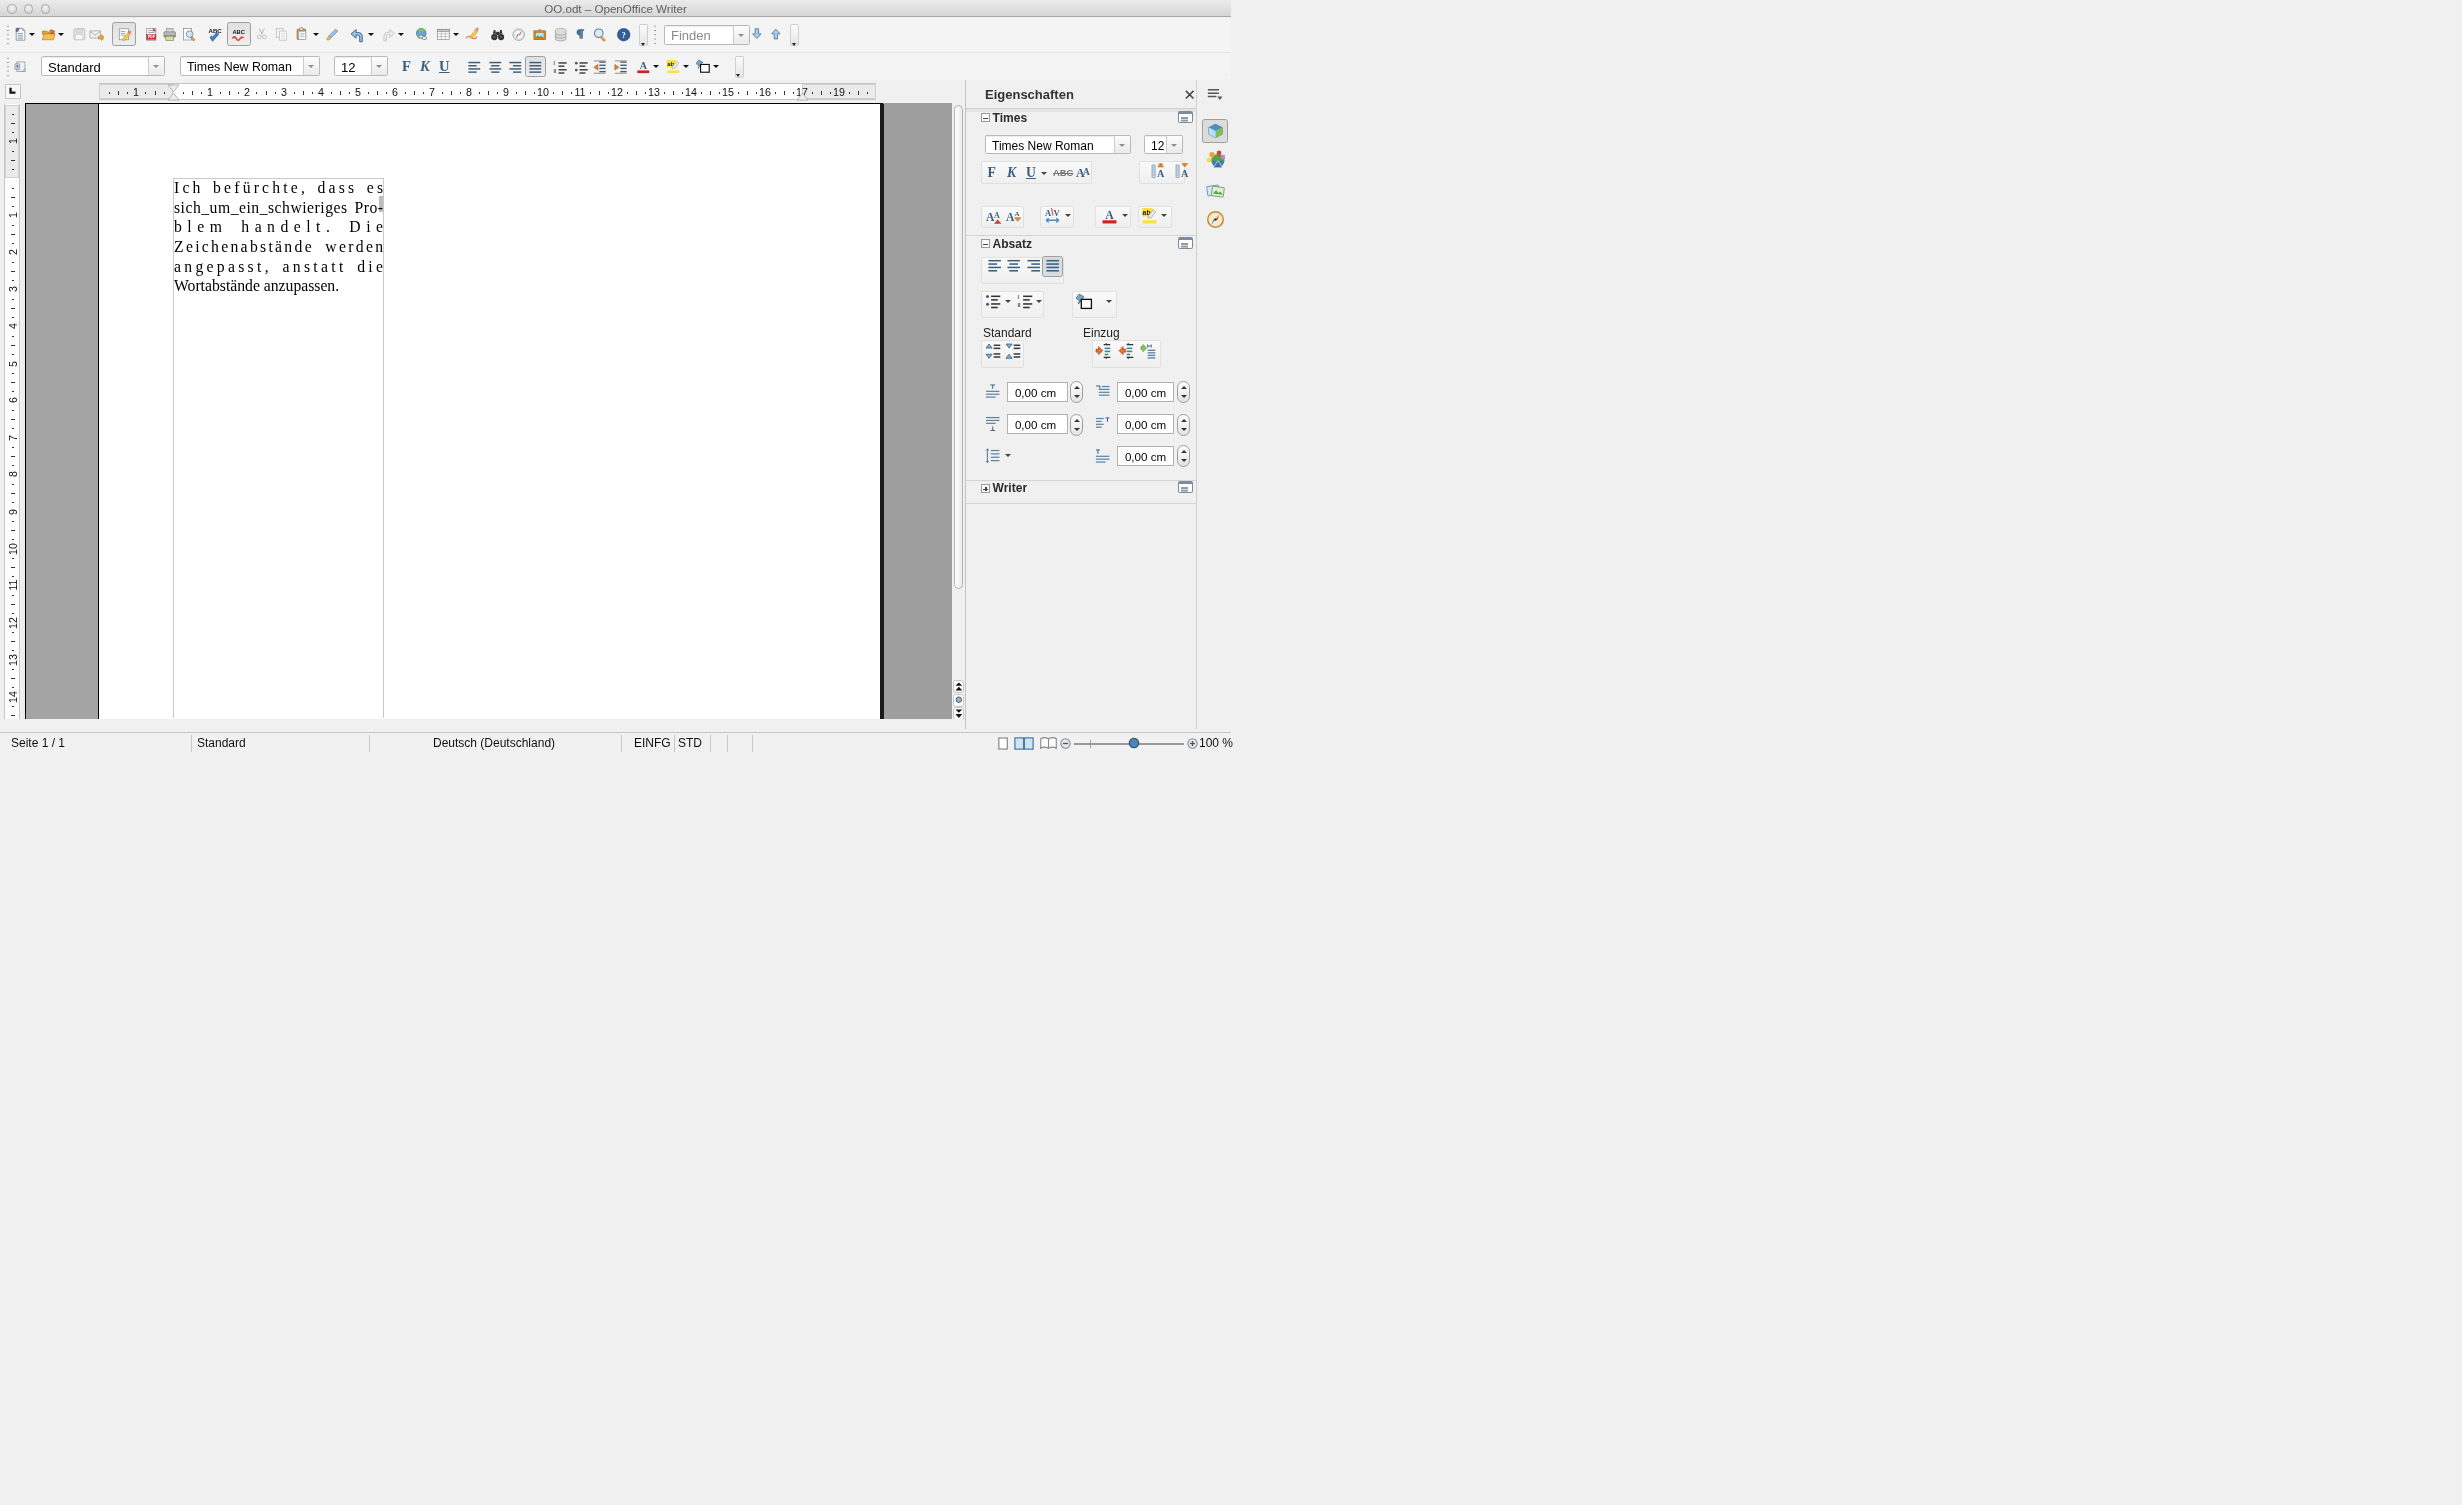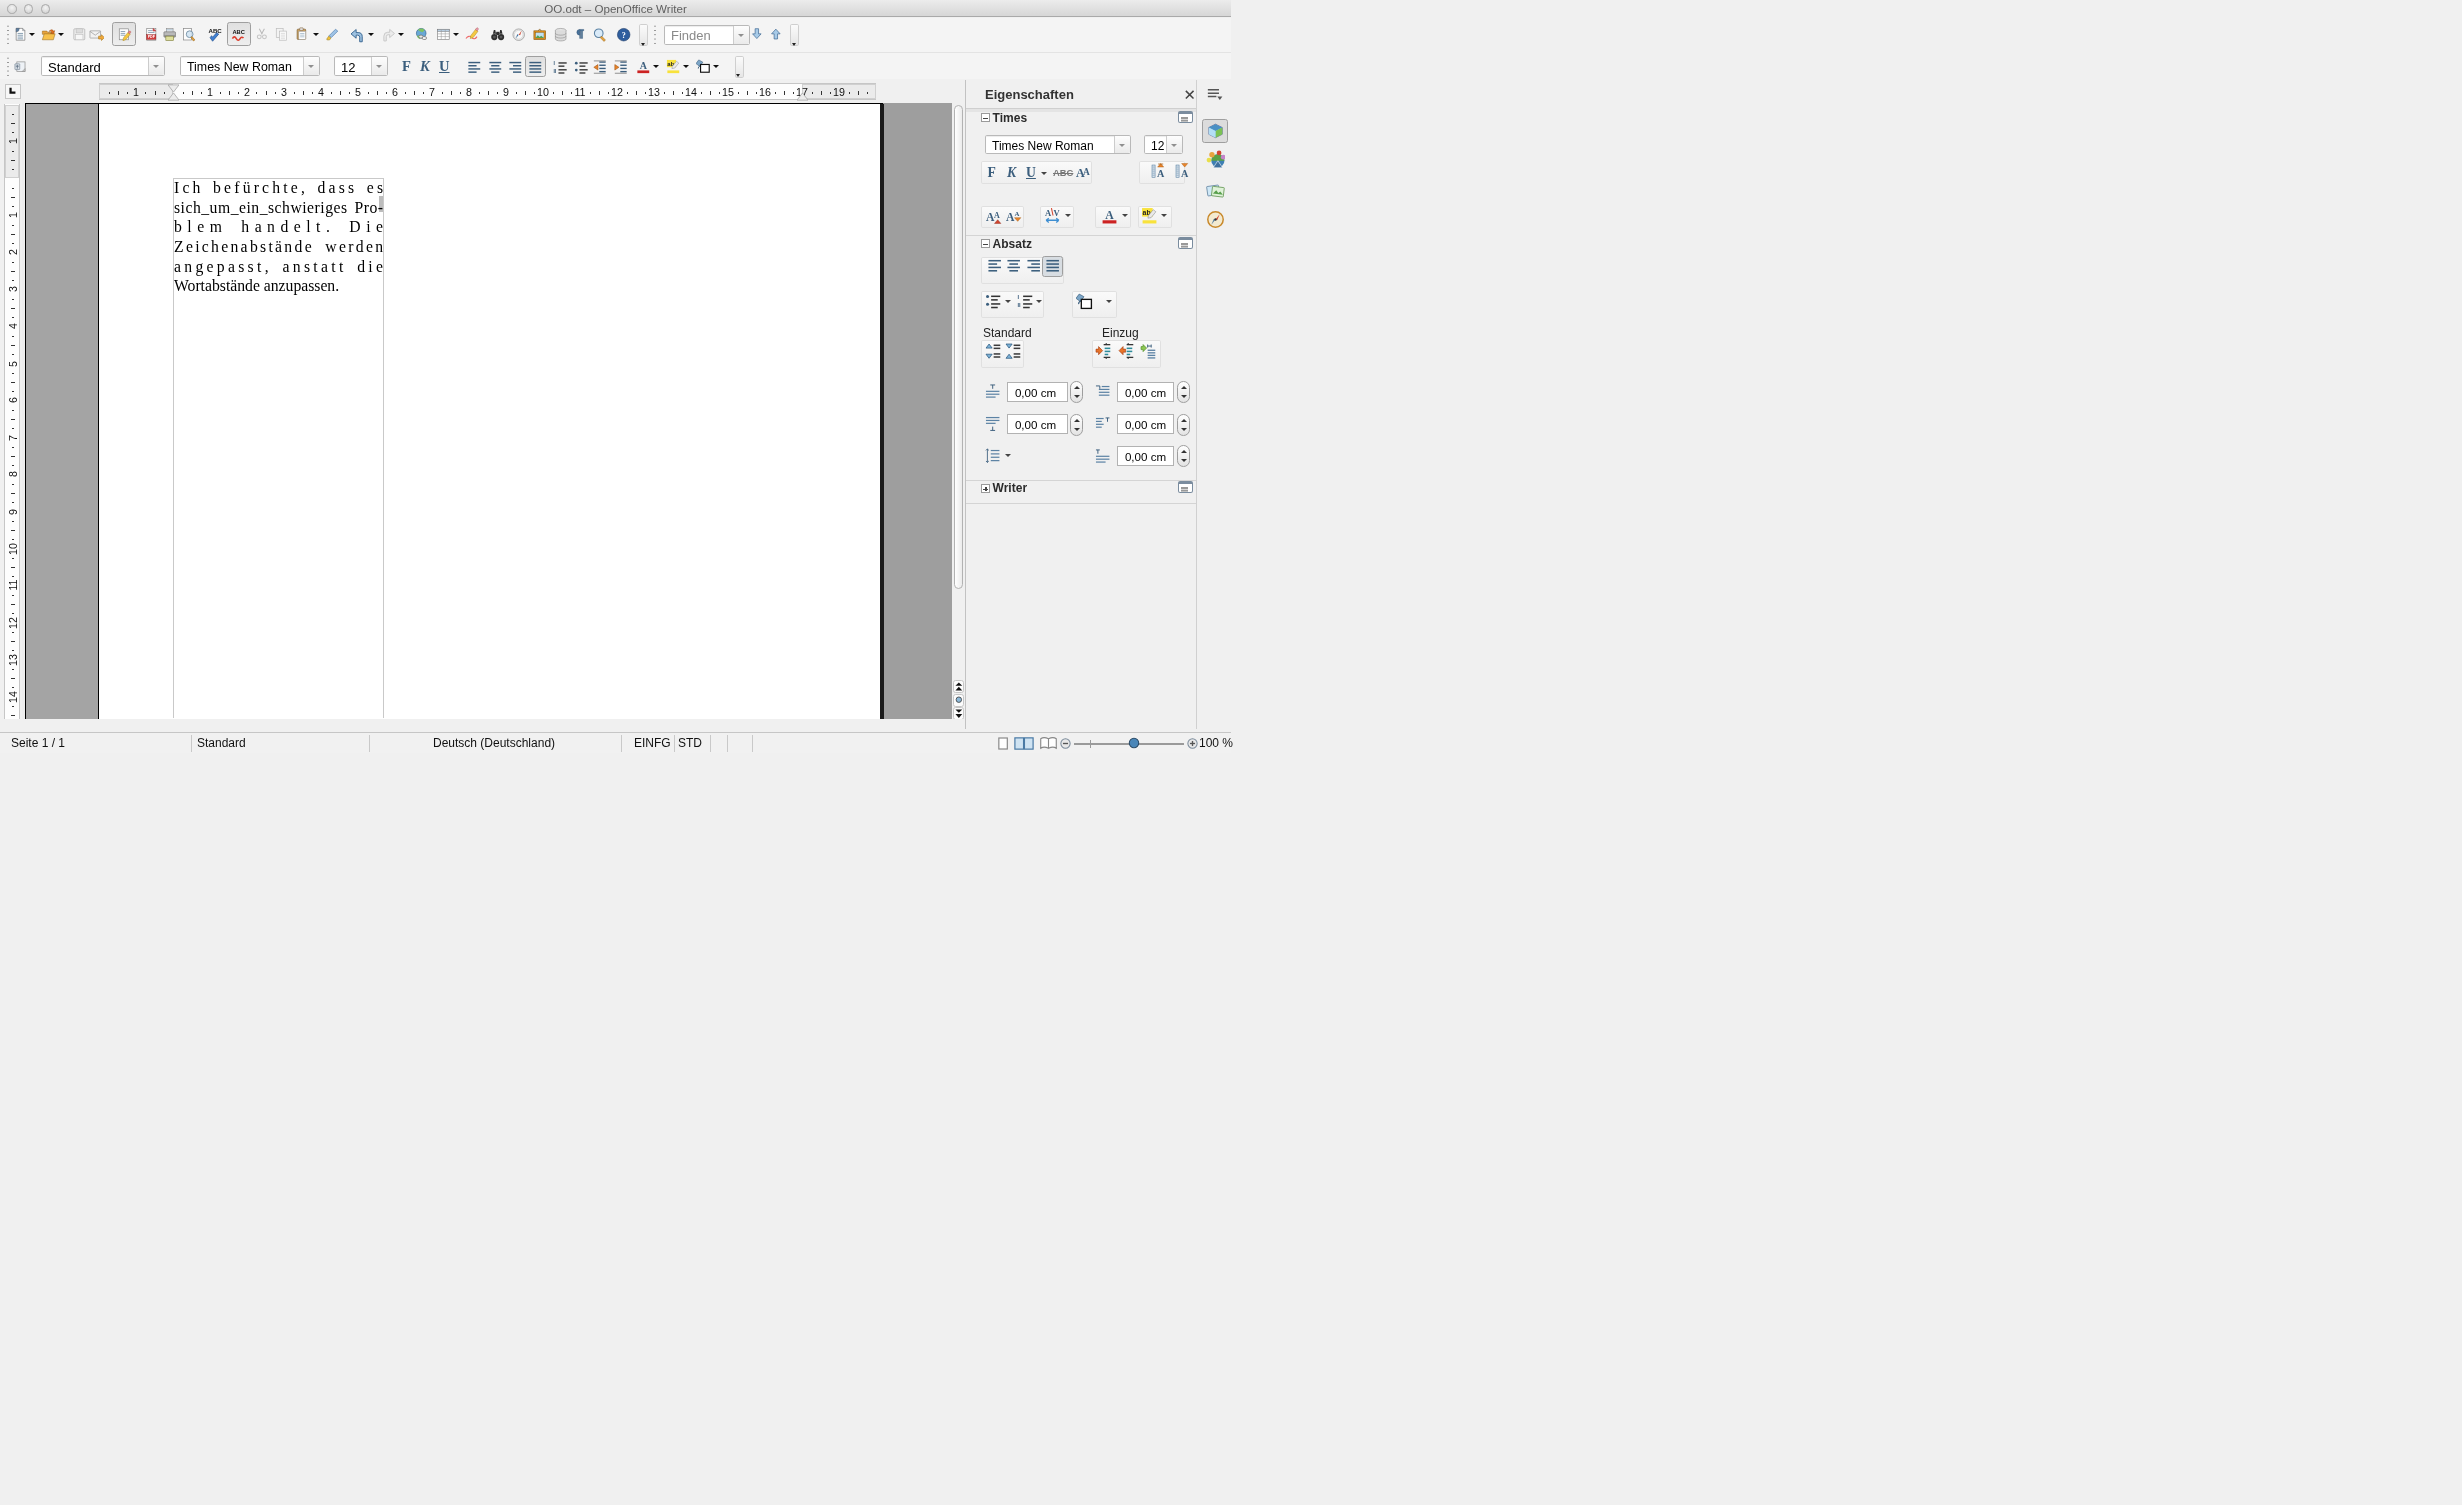--- a/index.html
+++ b/index.html
@@ -651,21 +651,21 @@
       <rect x="12" y="27" width="13" height="3" fill="#333"></rect>
     </svg>
 <div class="dd" style="left:70px;top:220px;border-top-color:#444"></div>
 <svg class="ic" style="left:110px;top:213px" width="17" height="17" viewBox="0 0 32 32">
       <path d="M6 2 l9 5 l-7 9 l-8 -6 z" fill="#7ca6c8" stroke="#3b5e7d" stroke-width="1.3"></path>
       <path d="M10 14 q-6 3 -5 7" fill="none" stroke="#3b5e7d" stroke-width="2"></path>
       <rect x="10" y="12" width="19" height="17" fill="#fff" stroke="#111" stroke-width="2.5"></rect>
     </svg>
 <div class="dd" style="left:140px;top:220px;border-top-color:#444"></div>
 <div class="slabel" style="left:17px;top:246px">Standard</div>
-<div class="slabel" style="left:136px;top:246px">Einzug</div>
+<div class="slabel" style="left:117px;top:246px">Einzug</div>
 <svg class="ic" style="left:19px;top:263px" width="16.3" height="16.3" viewBox="0 0 32 32">
       <path d="M2 10 h12 l-6 -8 z" fill="#7db3d8" stroke="#2d5a80" stroke-width="1.5"></path>
       <path d="M2 22 h12 l-6 8 z" fill="#7db3d8" stroke="#2d5a80" stroke-width="1.5"></path>
       <rect x="17" y="3" width="13" height="3" fill="#3c3c3c"></rect>
       <rect x="17" y="9" width="13" height="3" fill="#3c3c3c"></rect>
       <rect x="17" y="20" width="13" height="3" fill="#3c3c3c"></rect>
       <rect x="17" y="26" width="13" height="3" fill="#3c3c3c"></rect>
     </svg>
 <svg class="ic" style="left:39px;top:263px" width="16.3" height="16.3" viewBox="0 0 32 32">
       <path d="M2 2 h12 l-6 8 z" fill="#7db3d8" stroke="#2d5a80" stroke-width="1.5"></path>

